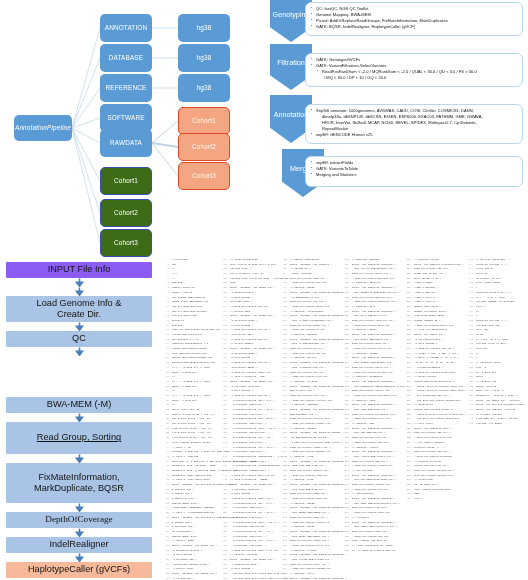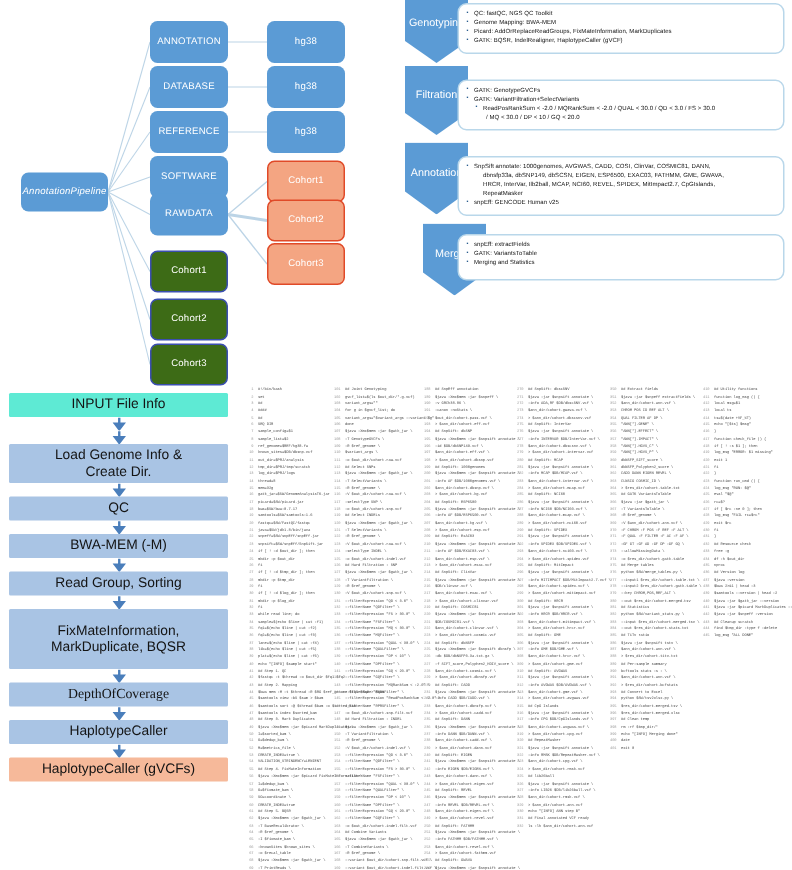--- a/index.html
+++ b/index.html
@@ -100,21 +100,21 @@
     color: #141414;
     font-size: 9.2px;
     text-align: center;
     line-height: 1.22;
     padding: 3px 2px;
     display: flex;
     align-items: center;
     justify-content: center;
     border-radius: 1px;
   }
-  .step.start { background: #5eead4; }
+  .step.start { background: #8b5cf6; }
   .step.end   { background: #f6b99a; }
   .arrow {
     width: 146px;
     height: 9px;
     display: flex;
     align-items: center;
     justify-content: center;
   }
   .arrow svg { display:block; }
 
@@ -296,29 +296,29 @@
         </svg>
       </div>
       <div class="step" style="height: 16px;">
         <div>QC</div>
       </div>
       <div class="arrow">
         <svg width="9" height="9" viewBox="0 0 9 9">
           <path d="M4.5 0.5 L4.5 5 M1.6 4.4 L4.5 8.2 L7.4 4.4 Z" stroke="#4a7ebb" stroke-width="1.6" fill="#4a7ebb"></path>
         </svg>
       </div>
-      <div class="step" style="height: 16px;">
+      <div class="step" style="height: 16px; margin-top: 41px;">
         <div>BWA-MEM (-M)</div>
       </div>
       <div class="arrow">
         <svg width="9" height="9" viewBox="0 0 9 9">
           <path d="M4.5 0.5 L4.5 5 M1.6 4.4 L4.5 8.2 L7.4 4.4 Z" stroke="#4a7ebb" stroke-width="1.6" fill="#4a7ebb"></path>
         </svg>
       </div>
-      <div class="step" style="height: 16px;">
+      <div class="step" style="height: 32px; text-decoration: underline;">
         <div>Read Group, Sorting</div>
       </div>
       <div class="arrow">
         <svg width="9" height="9" viewBox="0 0 9 9">
           <path d="M4.5 0.5 L4.5 5 M1.6 4.4 L4.5 8.2 L7.4 4.4 Z" stroke="#4a7ebb" stroke-width="1.6" fill="#4a7ebb"></path>
         </svg>
       </div>
       <div class="step" style="height: 40px; align-items: center;">
         <div>FixMateInformation,<br>MarkDuplicate, BQSR</div>
       </div>
@@ -329,21 +329,21 @@
       </div>
       <div class="step" style="height: 16px; font-family: Liberation Serif, serif;">
         <div>DepthOfCoverage</div>
       </div>
       <div class="arrow">
         <svg width="9" height="9" viewBox="0 0 9 9">
           <path d="M4.5 0.5 L4.5 5 M1.6 4.4 L4.5 8.2 L7.4 4.4 Z" stroke="#4a7ebb" stroke-width="1.6" fill="#4a7ebb"></path>
         </svg>
       </div>
       <div class="step" style="height: 16px;">
-        <div>HaplotypeCaller</div>
+        <div>IndelRealigner</div>
       </div>
       <div class="arrow">
         <svg width="9" height="9" viewBox="0 0 9 9">
           <path d="M4.5 0.5 L4.5 5 M1.6 4.4 L4.5 8.2 L7.4 4.4 Z" stroke="#4a7ebb" stroke-width="1.6" fill="#4a7ebb"></path>
         </svg>
       </div>
       <div class="step end" style="height: 16px;">
         <div>HaplotypeCaller (gVCFs)</div>
       </div>
     </div>

